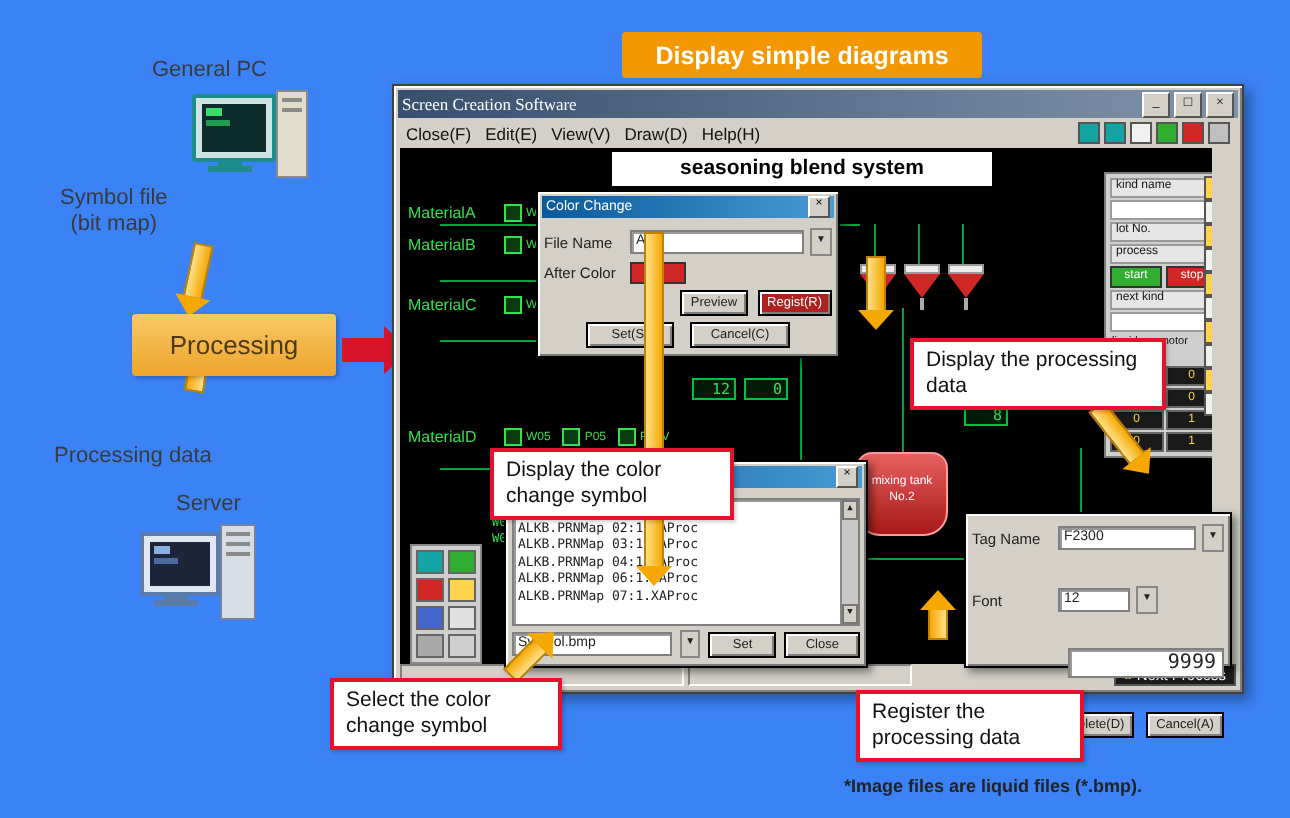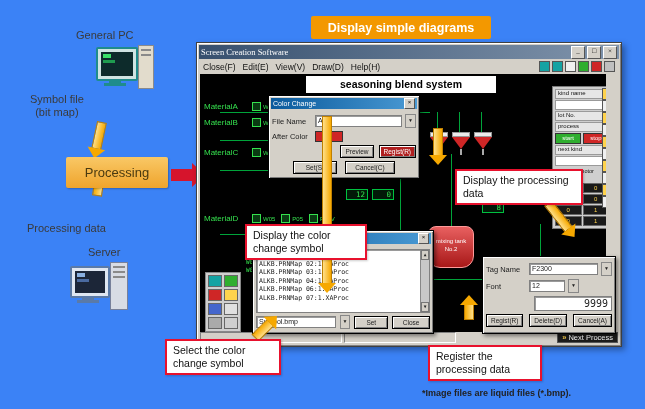--- a/index.html
+++ b/index.html
@@ -442,21 +442,21 @@
       <div class="frow" style="gap:4px;">
         <span class="input" style="width:80px;">Symbol.bmp</span>
         <span class="drop">▼</span>
         <span class="btn" style="width:26px;">Set</span>
         <span class="btn" style="width:30px;">Close</span>
       </div>
     </div>
   </div>
 
   <div class="dlg" style="left:482px;top:256px;width:132px;height:76px;">
-    <div class="dlg-body" style="gap:3px;padding-top:5px;">
+    <div class="dlg-body" style="gap:17px;padding-top:5px;">
       <div class="frow">
         <span class="fld-label">Tag Name</span>
         <span class="input" style="flex:1;">F2300</span>
         <span class="drop">▼</span>
       </div>
       <div class="frow">
         <span class="fld-label">Font</span>
         <span class="input" style="width:30px;">12</span>
         <span class="drop">▼</span>
       </div>

